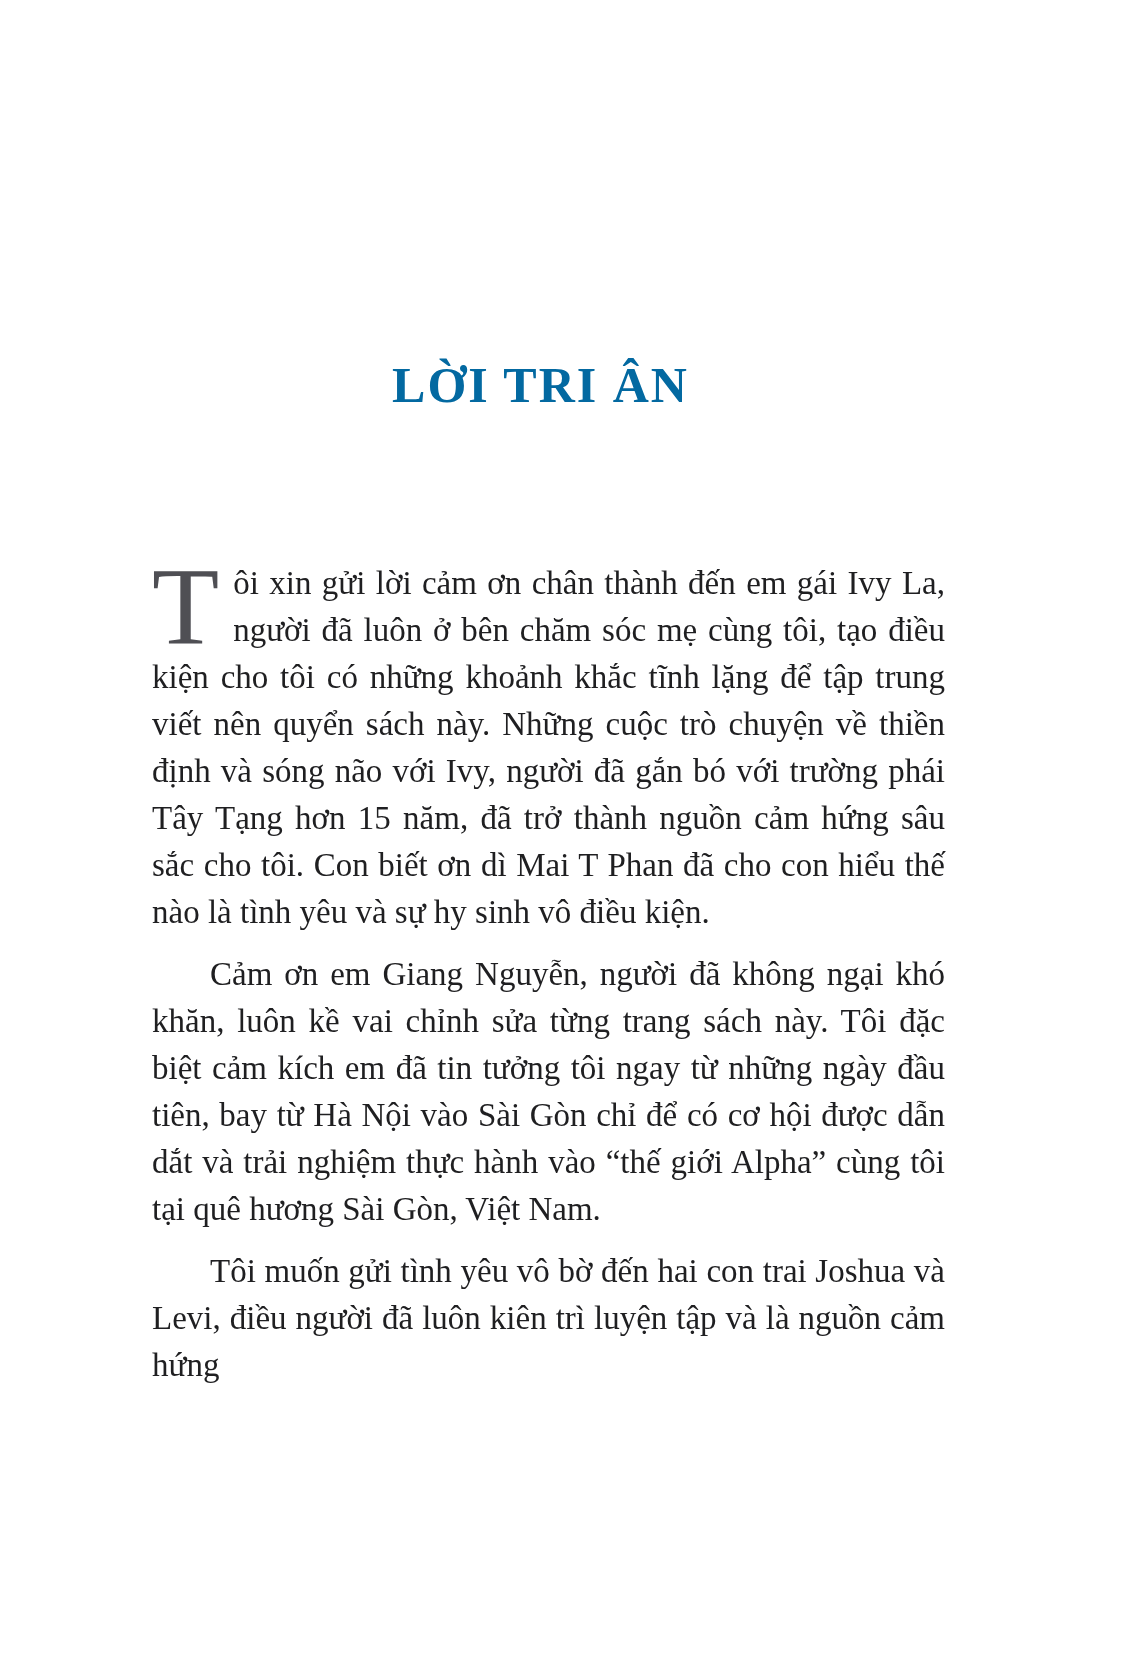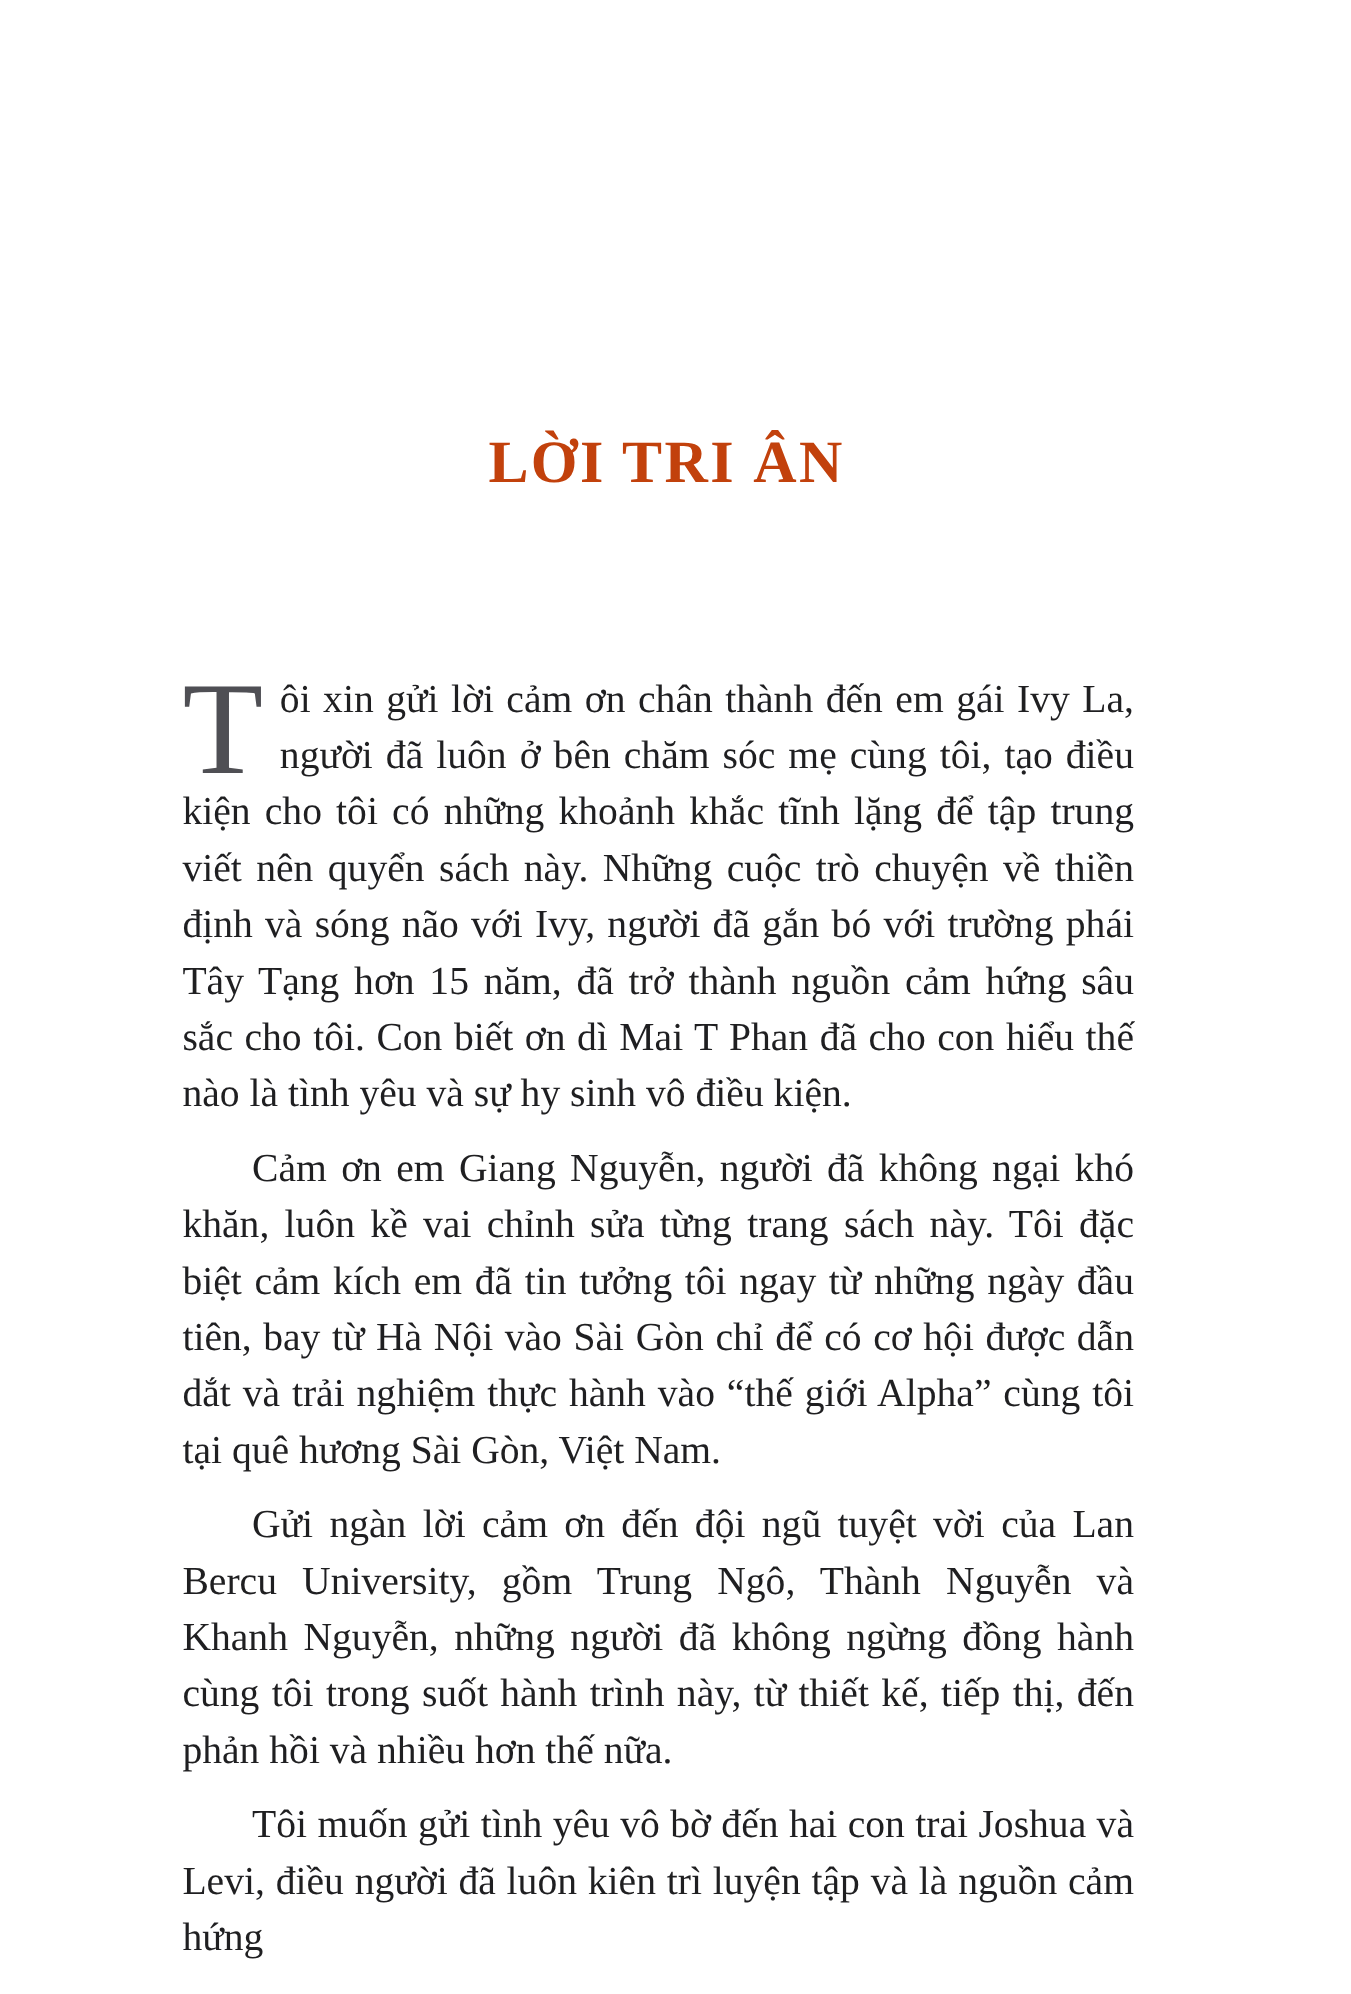--- a/index.html
+++ b/index.html
@@ -12,29 +12,29 @@
     width: 1126px;
     height: 1662px;
     background: #ffffff;
     font-family: "Liberation Serif", "DejaVu Serif", serif;
     color: #1f1f21;
     overflow: hidden;
   }
   .title {
     position: absolute;
     top: 352px;
-    left: 159px;
+    left: 144px;
     width: 793px;
     margin: 0;
     text-align: center;
     font-size: 50px;
     line-height: 66px;
     font-weight: 700;
     letter-spacing: 2px;
-    color: #c2410c;
+    color: #0369a1;
   }
   .body-text {
     position: absolute;
     top: 560px;
     left: 152px;
     width: 793px;
     font-size: 33px;
     line-height: 47px;
     text-align: justify;
   }
@@ -59,19 +59,18 @@
 <main class="page">
 
   <h1 class="title">LỜI TRI ÂN</h1>
 
   <section class="body-text">
 
     <p class="para"><span class="drop-cap">T</span><span>ôi xin gửi lời cảm ơn chân thành đến em gái Ivy La, người đã luôn ở bên chăm sóc mẹ cùng tôi, tạo điều kiện cho tôi có những khoảnh khắc tĩnh lặng để tập trung viết nên quyển sách này. Những cuộc trò chuyện về thiền định và sóng não với Ivy, người đã gắn bó với trường phái Tây Tạng hơn 15 năm, đã trở thành nguồn cảm hứng sâu sắc cho tôi. Con biết ơn dì Mai T Phan đã cho con hiểu thế nào là tình yêu và sự hy sinh vô điều kiện.</span></p>
 
     <p class="para indent">Cảm ơn em Giang Nguyễn, người đã không ngại khó khăn, luôn kề vai chỉnh sửa từng trang sách này. Tôi đặc biệt cảm kích em đã tin tưởng tôi ngay từ những ngày đầu tiên, bay từ Hà Nội vào Sài Gòn chỉ để có cơ hội được dẫn dắt và trải nghiệm thực hành vào “thế giới Alpha” cùng tôi tại quê hương Sài Gòn, Việt Nam.</p>
 
-    <p class="para indent">Gửi ngàn lời cảm ơn đến đội ngũ tuyệt vời của Lan Bercu University, gồm Trung Ngô, Thành Nguyễn và Khanh Nguyễn, những người đã không ngừng đồng hành cùng tôi trong suốt hành trình này, từ thiết kế, tiếp thị, đến phản hồi và nhiều hơn thế nữa.</p>
 
     <p class="para indent">Tôi muốn gửi tình yêu vô bờ đến hai con trai Joshua và Levi, điều người đã luôn kiên trì luyện tập và là nguồn cảm hứng</p>
 
   </section>
 
 </main>
 
 </body></html>

